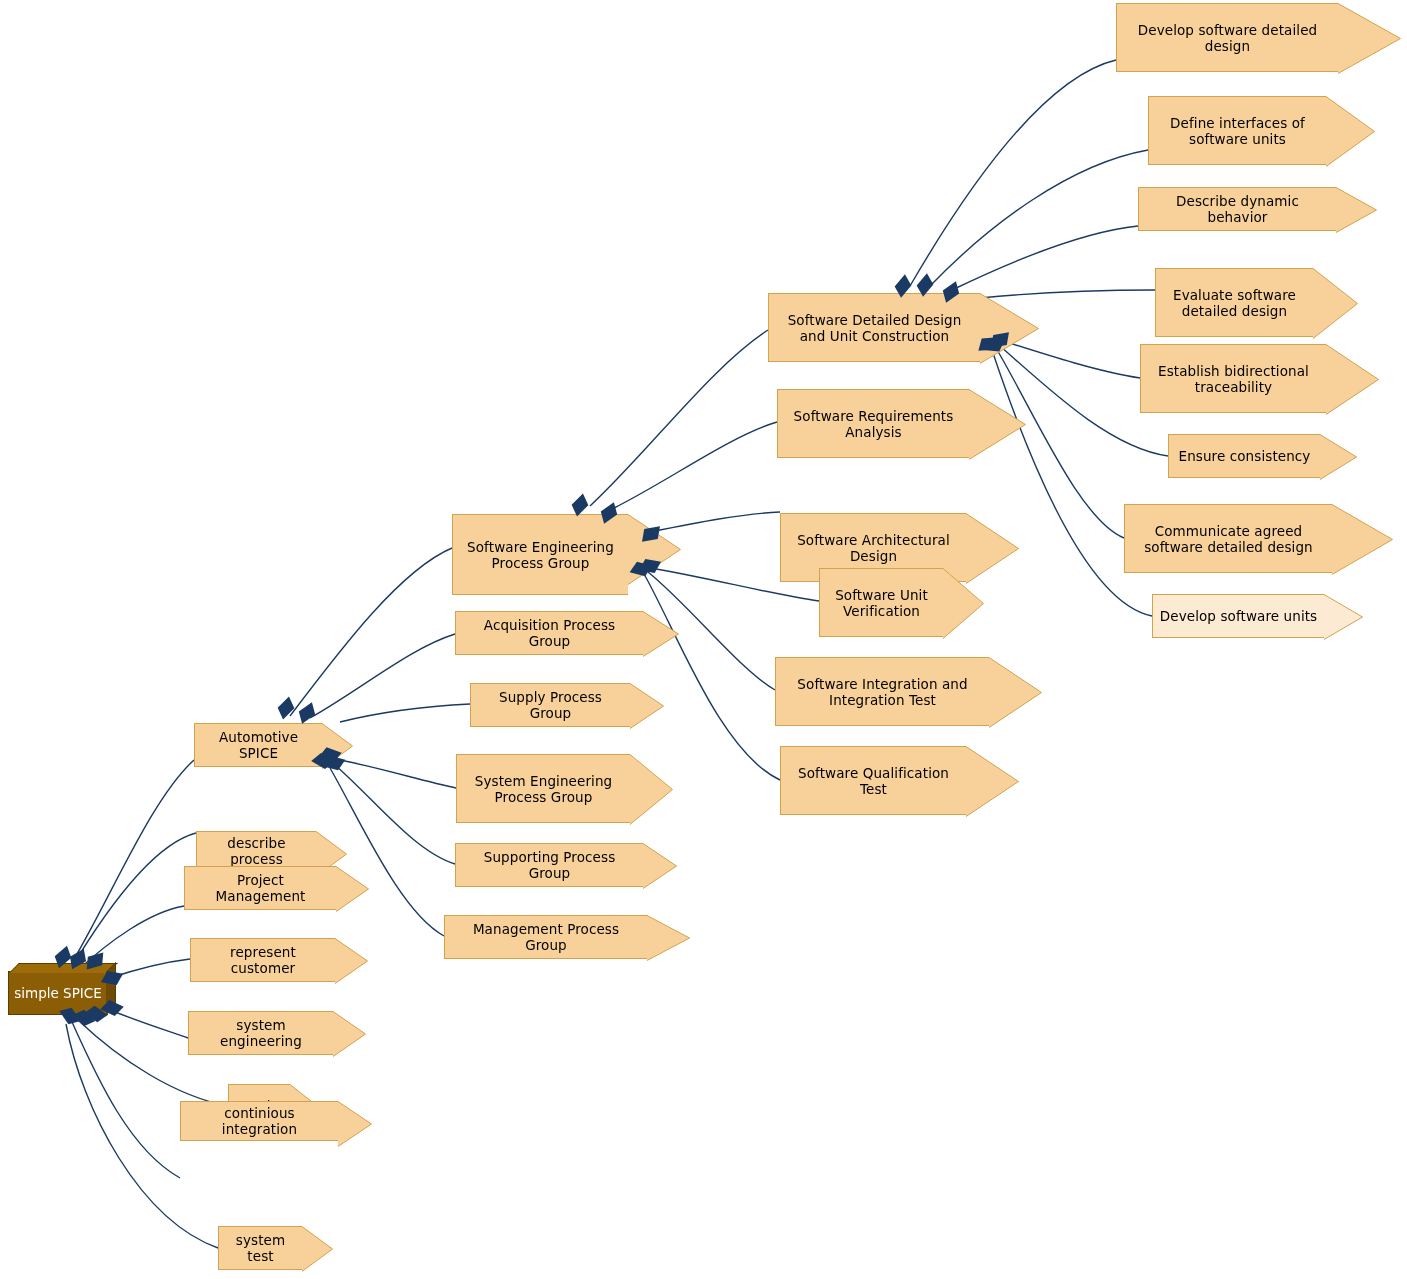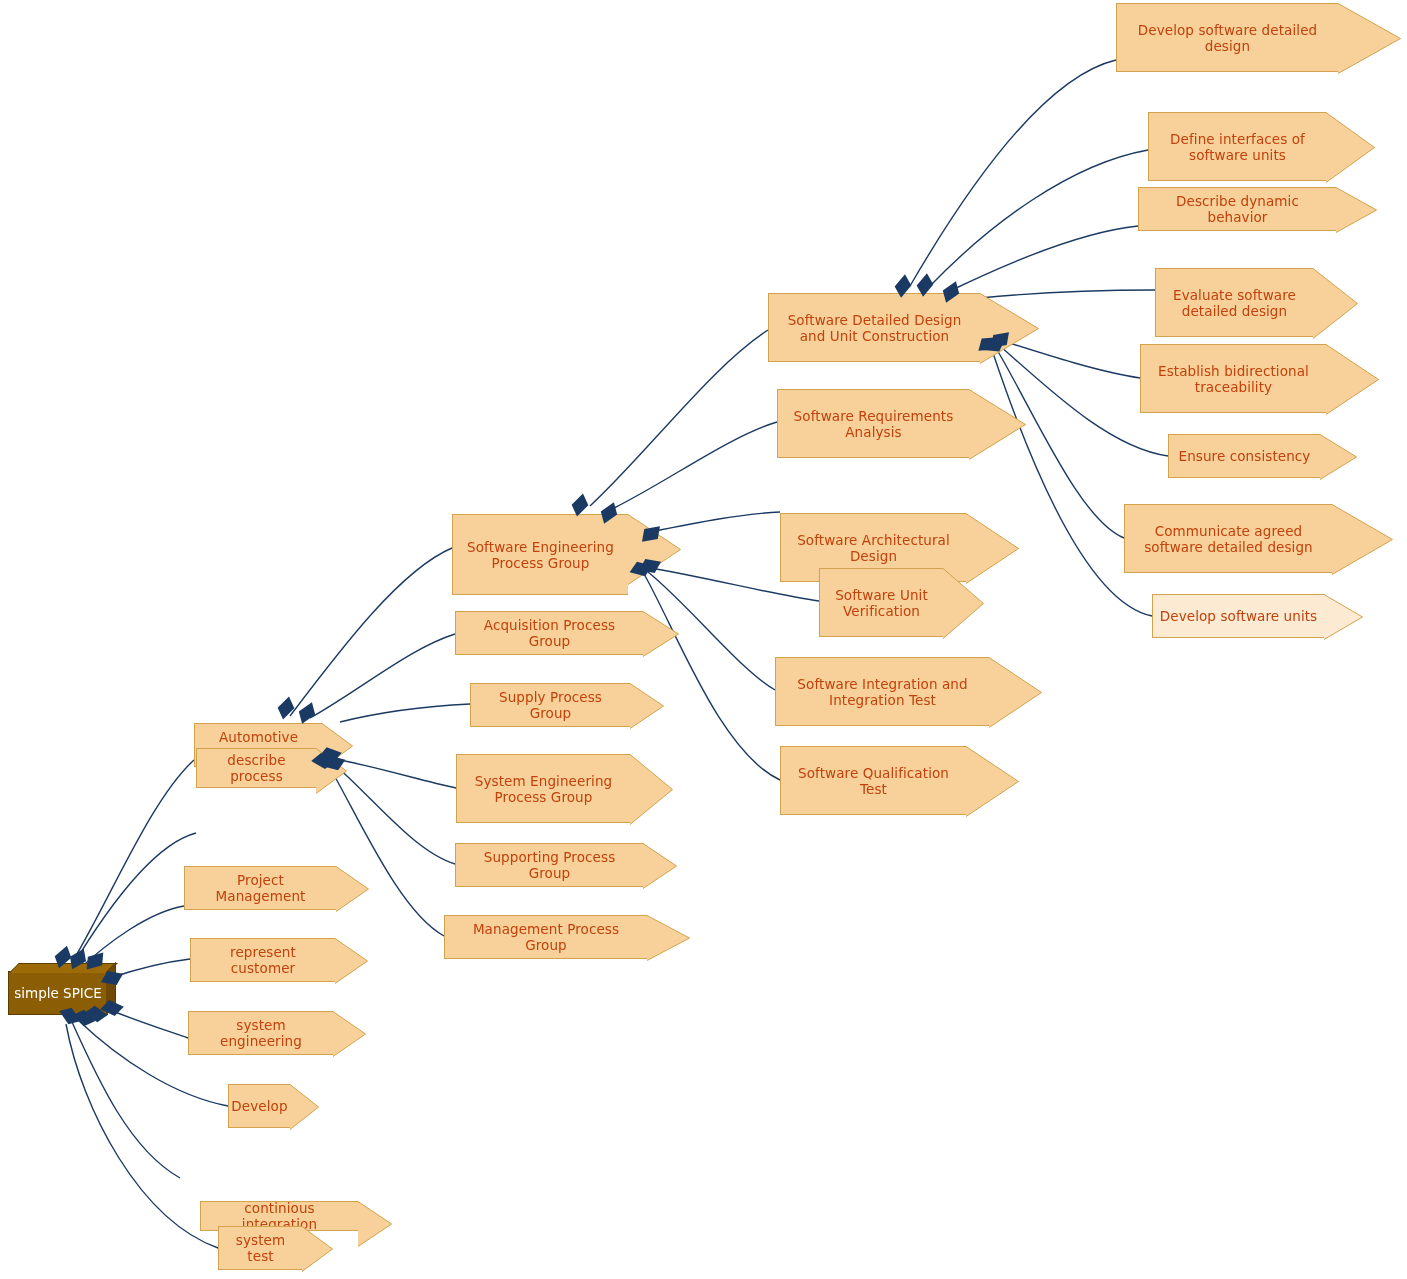--- a/index.html
+++ b/index.html
@@ -12,21 +12,21 @@
   }
   #edges{position:absolute;left:0;top:0;width:1407px;height:1279px;pointer-events:none;}
 
   .node{
     position:absolute;
     box-sizing:border-box;
     display:flex;
     align-items:center;
     justify-content:center;
     text-align:center;
-    color:#c2410c;
+    color:#000000;
     font-size:13.5px;
     line-height:16px;
     letter-spacing:.1px;
     background:#f7d199;
     border:1px solid #d3a24d;
     border-right:none;
     padding:0 6px 0 6px;
     white-space:pre-line;
   }
   
@@ -131,36 +131,36 @@
       <div class="marker" style="left: 917px; top: 279px; width: 16px; height: 12px; background: rgb(27, 58, 99); transform: rotate(-50deg) skewX(-20deg);"></div>
       <div class="marker" style="left: 943px; top: 286px; width: 16px; height: 12px; background: rgb(27, 58, 99); transform: rotate(-35deg) skewX(-20deg);"></div>
       <div class="marker" style="left: 980px; top: 338px; width: 16px; height: 12px; background: rgb(27, 58, 99); transform: rotate(-5deg) skewX(-20deg);"></div>
       <div class="marker" style="left: 986px; top: 339px; width: 16px; height: 12px; background: rgb(27, 58, 99); transform: rotate(5deg) skewX(-20deg);"></div>
       <div class="marker" style="left: 992px; top: 334px; width: 16px; height: 12px; background: rgb(27, 58, 99); transform: rotate(-10deg) skewX(-20deg);"></div>
     </div>
   <div id="nodeLayer">
       <div class="node" style="left: 194px; top: 723px; width: 128px; height: 44px;"><span>Automotive SPICE</span><span class="tip"><svg width="32" height="46" viewBox="0 0 32 46">
             <path d="M 0,0.5 L 30.5,23 L 0,45.5" fill="#f7d199" stroke="#d3a24d" stroke-width="1" stroke-linejoin="miter"></path>
           </svg></span></div>
-      <div class="node" style="left: 196px; top: 748px; width: 120px; height: 40px;"><span>describe process</span><span class="tip"><svg width="32" height="46" viewBox="0 0 32 46">
+      <div class="node" style="left: 196px; top: 831px; width: 120px; height: 40px;"><span>describe process</span><span class="tip"><svg width="32" height="46" viewBox="0 0 32 46">
             <path d="M 0,0.5 L 30.5,23 L 0,45.5" fill="#f7d199" stroke="#d3a24d" stroke-width="1" stroke-linejoin="miter"></path>
           </svg></span></div>
       <div class="node" style="left: 184px; top: 866px; width: 152px; height: 44px;"><span>Project Management</span><span class="tip"><svg width="34" height="46" viewBox="0 0 34 46">
             <path d="M 0,0.5 L 32.5,23 L 0,45.5" fill="#f7d199" stroke="#d3a24d" stroke-width="1" stroke-linejoin="miter"></path>
           </svg></span></div>
       <div class="node" style="left: 190px; top: 938px; width: 145px; height: 44px;"><span>represent customer</span><span class="tip"><svg width="34" height="46" viewBox="0 0 34 46">
             <path d="M 0,0.5 L 32.5,23 L 0,45.5" fill="#f7d199" stroke="#d3a24d" stroke-width="1" stroke-linejoin="miter"></path>
           </svg></span></div>
       <div class="node" style="left: 188px; top: 1011px; width: 145px; height: 44px;"><span>system engineering</span><span class="tip"><svg width="34" height="46" viewBox="0 0 34 46">
             <path d="M 0,0.5 L 32.5,23 L 0,45.5" fill="#f7d199" stroke="#d3a24d" stroke-width="1" stroke-linejoin="miter"></path>
           </svg></span></div>
       <div class="node" style="left: 228px; top: 1084px; width: 62px; height: 44px;"><span>Develop</span><span class="tip"><svg width="30" height="46" viewBox="0 0 30 46">
             <path d="M 0,0.5 L 28.5,23 L 0,45.5" fill="#f7d199" stroke="#d3a24d" stroke-width="1" stroke-linejoin="miter"></path>
           </svg></span></div>
-      <div class="node" style="left: 180px; top: 1201px; width: 158px; height: 30px; margin-left: 20px;"><span>continious integration</span><span class="tip"><svg width="35" height="46" viewBox="0 0 35 46">
+      <div class="node" style="left: 180px; top: 1101px; width: 158px; height: 40px;"><span>continious integration</span><span class="tip"><svg width="35" height="46" viewBox="0 0 35 46">
             <path d="M 0,0.5 L 33.5,23 L 0,45.5" fill="#f7d199" stroke="#d3a24d" stroke-width="1" stroke-linejoin="miter"></path>
           </svg></span></div>
       <div class="node" style="left: 218px; top: 1226px; width: 84px; height: 44px;"><span>system test</span><span class="tip"><svg width="32" height="46" viewBox="0 0 32 46">
             <path d="M 0,0.5 L 30.5,23 L 0,45.5" fill="#f7d199" stroke="#d3a24d" stroke-width="1" stroke-linejoin="miter"></path>
           </svg></span></div>
       <div class="node" style="left: 452px; top: 514px; width: 176px; height: 81px;"><span>Software Engineering
 Process Group</span><span class="tip"><svg width="54" height="71" viewBox="0 0 54 71">
             <path d="M 0,0.5 L 52.5,35.5 L 0,70.5" fill="#f7d199" stroke="#d3a24d" stroke-width="1" stroke-linejoin="miter"></path>
           </svg></span></div>
       <div class="node" style="left: 455px; top: 611px; width: 188px; height: 44px;"><span>Acquisition Process Group</span><span class="tip"><svg width="37" height="46" viewBox="0 0 37 46">
@@ -200,21 +200,21 @@
             <path d="M 0,0.5 L 52.5,35.5 L 0,70.5" fill="#f7d199" stroke="#d3a24d" stroke-width="1" stroke-linejoin="miter"></path>
           </svg></span></div>
       <div class="node" style="left: 780px; top: 746px; width: 186px; height: 69px;"><span>Software Qualification
 Test</span><span class="tip"><svg width="54" height="71" viewBox="0 0 54 71">
             <path d="M 0,0.5 L 52.5,35.5 L 0,70.5" fill="#f7d199" stroke="#d3a24d" stroke-width="1" stroke-linejoin="miter"></path>
           </svg></span></div>
       <div class="node" style="left: 1116px; top: 3px; width: 222px; height: 69px;"><span>Develop software detailed
 design</span><span class="tip"><svg width="64" height="71" viewBox="0 0 64 71">
             <path d="M 0,0.5 L 62.5,35.5 L 0,70.5" fill="#f7d199" stroke="#d3a24d" stroke-width="1" stroke-linejoin="miter"></path>
           </svg></span></div>
-      <div class="node" style="left: 1148px; top: 96px; width: 178px; height: 69px; margin-top: 16px;"><span>Define interfaces of
+      <div class="node" style="left: 1148px; top: 96px; width: 178px; height: 69px;"><span>Define interfaces of
 software units</span><span class="tip"><svg width="50" height="71" viewBox="0 0 50 71">
             <path d="M 0,0.5 L 48.5,35.5 L 0,70.5" fill="#f7d199" stroke="#d3a24d" stroke-width="1" stroke-linejoin="miter"></path>
           </svg></span></div>
       <div class="node" style="left: 1138px; top: 187px; width: 198px; height: 44px;"><span>Describe dynamic behavior</span><span class="tip"><svg width="42" height="46" viewBox="0 0 42 46">
             <path d="M 0,0.5 L 40.5,23 L 0,45.5" fill="#f7d199" stroke="#d3a24d" stroke-width="1" stroke-linejoin="miter"></path>
           </svg></span></div>
       <div class="node" style="left: 1155px; top: 256px; width: 158px; height: 69px; margin-top: 12px;"><span>Evaluate software
 detailed design</span><span class="tip"><svg width="46" height="71" viewBox="0 0 46 71">
             <path d="M 0,0.5 L 44.5,35.5 L 0,70.5" fill="#f7d199" stroke="#d3a24d" stroke-width="1" stroke-linejoin="miter"></path>
           </svg></span></div>

